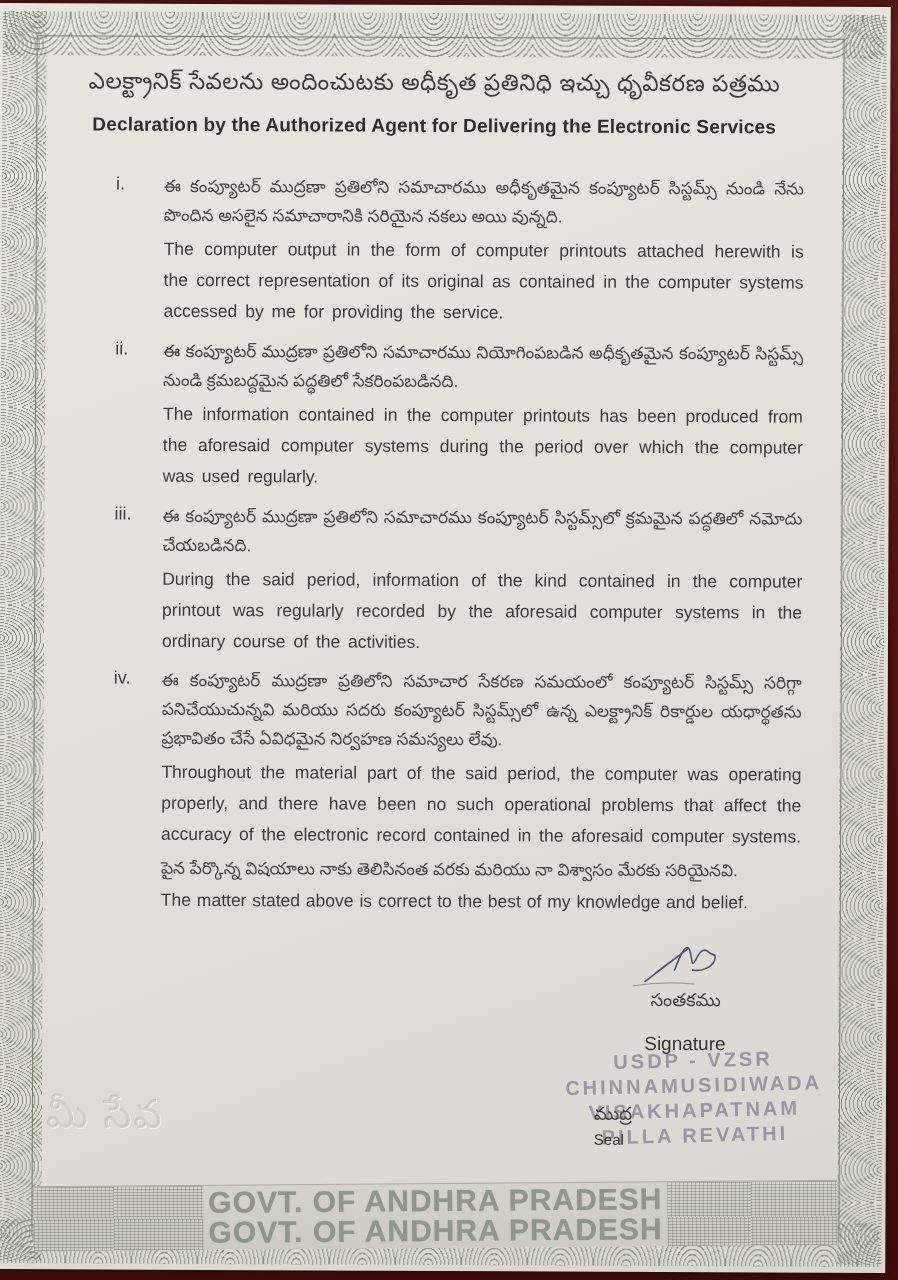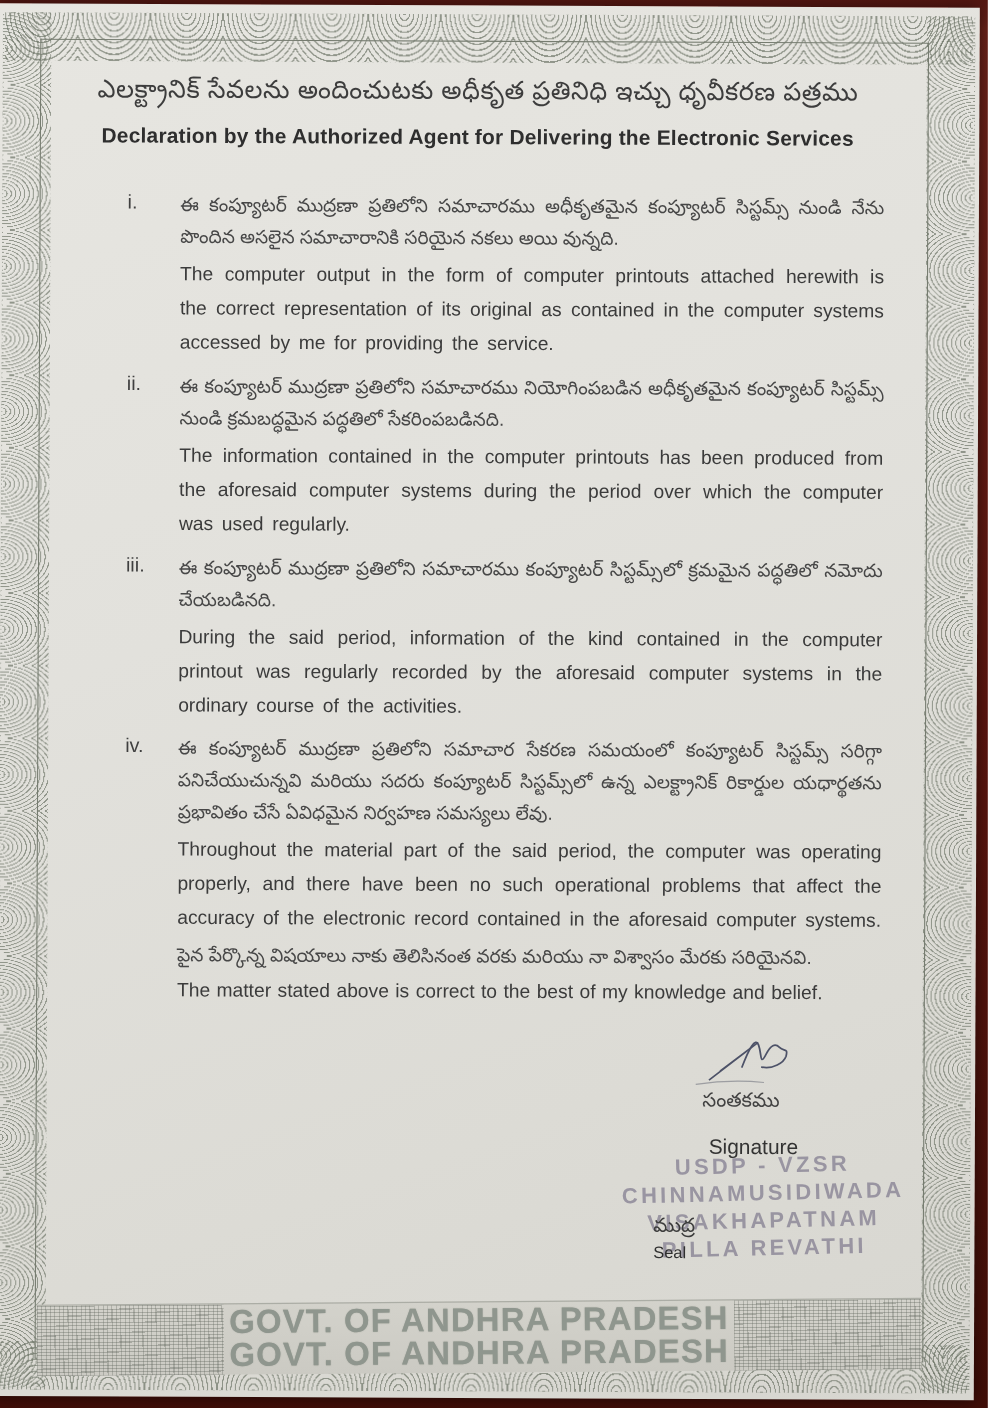--- a/index.html
+++ b/index.html
@@ -40,21 +40,21 @@
   .item .body{margin-left:48px;width:640px;}
   .te{font-size:17px;line-height:29px;color:#474747;text-align:justify;}
   .en{font-size:17.5px;line-height:31px;color:#3b3b3b;text-align:justify;margin-top:4px;word-spacing:3px;}
   .i1{top:168px}.i2{top:333px}.i3{top:498px}.i4{top:662px}
   .closing{position:absolute;left:166px;width:640px;top:850px;}
   .closing .te{text-align:left;}
   .closing .en{margin-top:2px;word-spacing:1px;}
 
   .sig{position:absolute;left:628px;top:930px;width:180px;text-align:left;}
   .sig svg{display:block;margin-left:8px;}
-  .sig .lbl-te{font-size:18px;color:#424242;margin:-4px 0 0 16px;}
+  .sig .lbl-te{font-size:18px;color:#424242;margin:-4px 0 0 28px;}
   .sig .lbl-en{font-size:19px;color:#333;margin:18px 0 0 22px;}
 
   .stamp{position:absolute;left:530px;top:1042px;width:340px;text-align:center;
     transform:rotate(-1.6deg);color:rgba(113,106,130,.62);font-weight:bold;
     font-size:20px;line-height:25px;letter-spacing:3px;}
   .seal-labels{position:absolute;left:600px;top:1098px;width:160px;text-align:left;}
   .seal-te{font-size:18px;color:#3c3c3c;}
   .seal-en{font-size:15px;color:#2f2f2f;margin-top:2px;}
 
   .watermark{position:absolute;left:52px;top:1088px;font-size:40px;color:rgba(150,148,138,.35);
@@ -137,20 +137,21 @@
     <div>CHINNAMUSIDIWADA</div>
     <div>VISAKHAPATNAM</div>
     <div>PILLA REVATHI</div>
   </div>
 
   <div class="seal-labels">
     <div class="seal-te">ముద్ర</div>
     <div class="seal-en">Seal</div>
   </div>
 
+  <div class="watermark">మీ సేవ</div>
 
   <div class="band">
     <div class="band-text">
       <div>GOVT. OF ANDHRA PRADESH</div>
       <div>GOVT. OF ANDHRA PRADESH</div>
     </div>
   </div>
 </div>
 
 </body></html>

